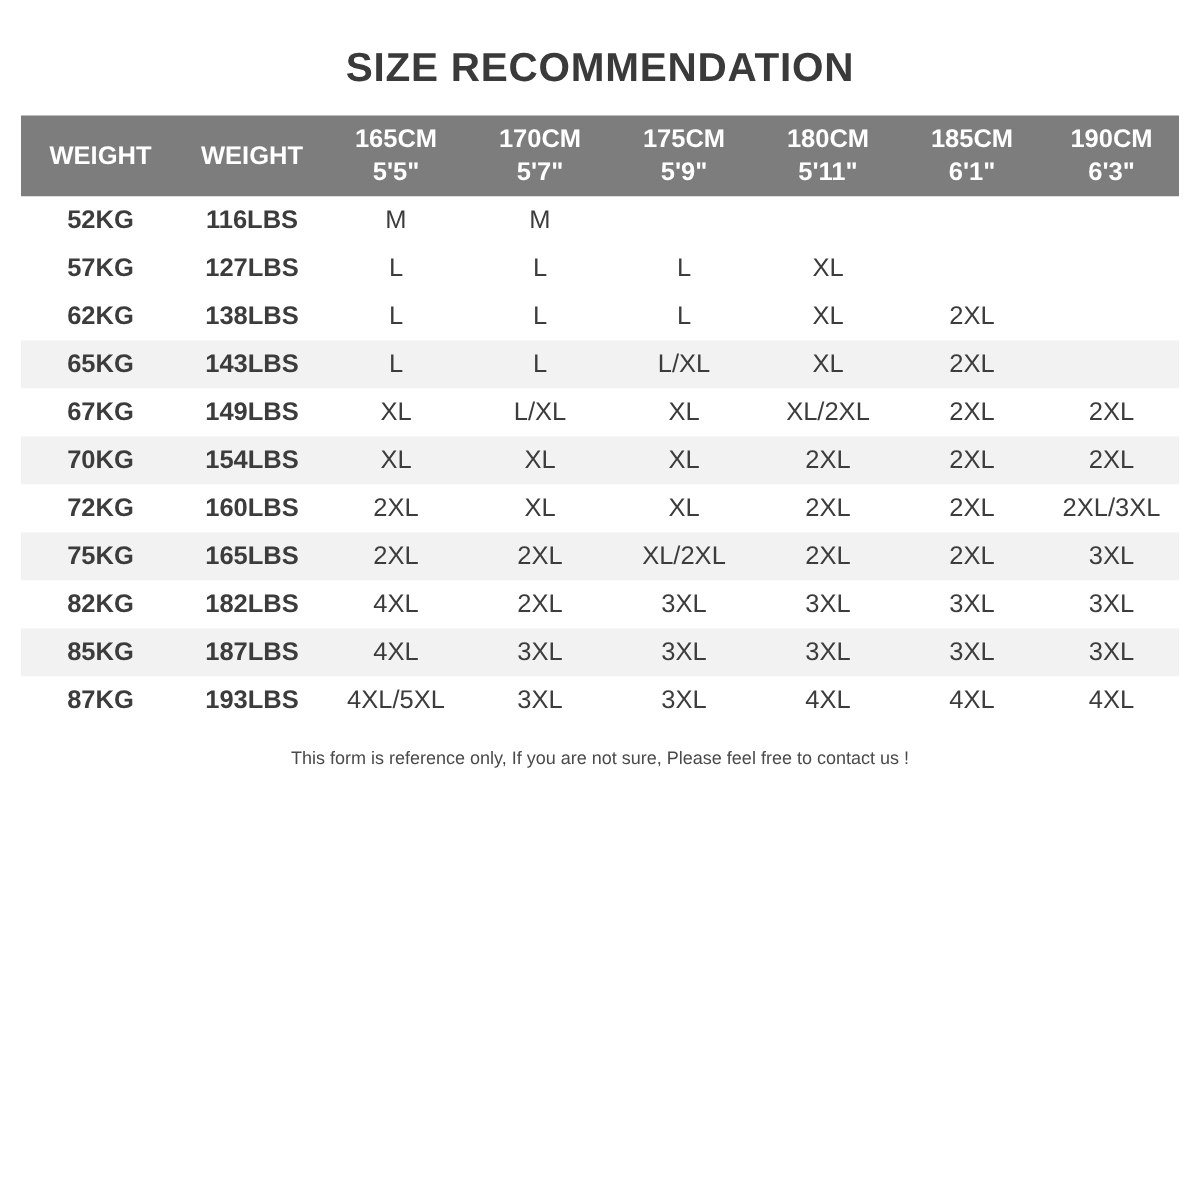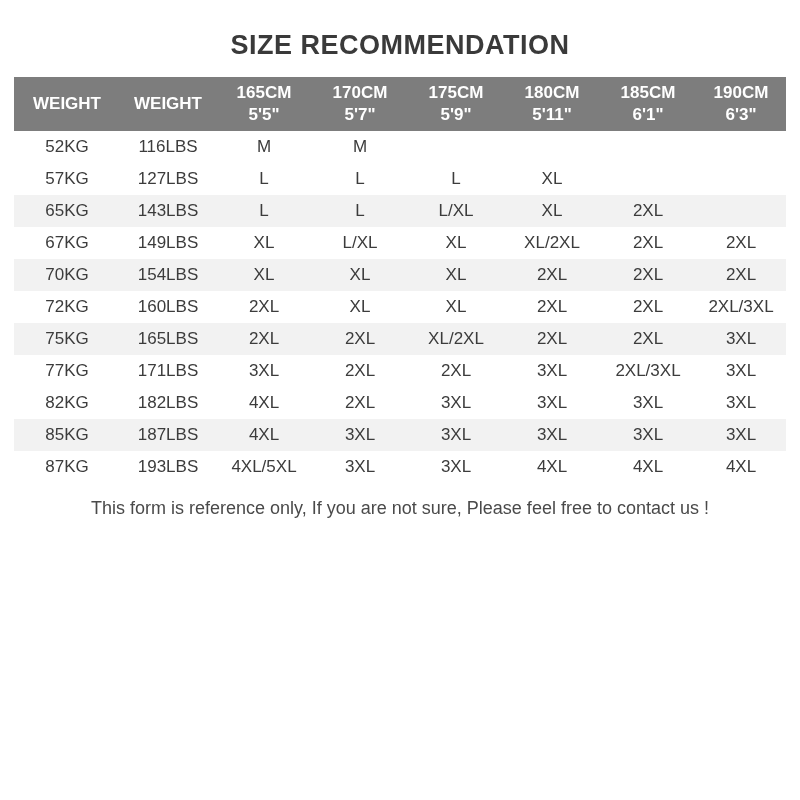--- a/index.html
+++ b/index.html
@@ -63,40 +63,40 @@
     padding: 0;
   }
   table.size-table tbody tr.odd td {
     background: #ffffff;
   }
   table.size-table tbody tr.even td {
     background: #f2f2f2;
   }
   table.size-table tbody td.kg,
   table.size-table tbody td.lbs {
-    font-weight: normal;
+    font-weight: bold;
   }
   .watermark {
     position: absolute;
     z-index: 1;
     left: 0;
     right: 0;
     top: 300px;
     text-align: center;
     font-size: 74px;
     font-weight: bold;
     color: rgba(255,255,255,0.55);
     letter-spacing: 2px;
     pointer-events: none;
     user-select: none;
     font-family: "DejaVu Sans", sans-serif;
   }
   .footnote {
     text-align: center;
-    font-size: 18px;
+    font-size: 12px;
     color: #4a4a4a;
     padding-top: 15px;
   }
   col.c0 { width: 106px; }
   col.c1 { width: 96px; }
   col.c2 { width: 96px; }
   col.c3 { width: 96px; }
   col.c4 { width: 96px; }
   col.c5 { width: 96px; }
   col.c6 { width: 96px; }
@@ -172,20 +172,30 @@
           <tr class="odd">
             <td class="kg">57KG</td>
             <td class="lbs">127LBS</td>
             <td>L</td>
             <td>L</td>
             <td>L</td>
             <td>XL</td>
             <td></td>
             <td></td>
           </tr>
+          <tr class="odd">
+            <td class="kg">62KG</td>
+            <td class="lbs">138LBS</td>
+            <td>L</td>
+            <td>L</td>
+            <td>L</td>
+            <td>XL</td>
+            <td>2XL</td>
+            <td></td>
+          </tr>
           <tr class="even">
             <td class="kg">65KG</td>
             <td class="lbs">143LBS</td>
             <td>L</td>
             <td>L</td>
             <td>L/XL</td>
             <td>XL</td>
             <td>2XL</td>
             <td></td>
           </tr>
@@ -220,30 +230,20 @@
             <td>2XL/3XL</td>
           </tr>
           <tr class="even">
             <td class="kg">75KG</td>
             <td class="lbs">165LBS</td>
             <td>2XL</td>
             <td>2XL</td>
             <td>XL/2XL</td>
             <td>2XL</td>
             <td>2XL</td>
-            <td>3XL</td>
-          </tr>
-          <tr class="odd">
-            <td class="kg">77KG</td>
-            <td class="lbs">171LBS</td>
-            <td>3XL</td>
-            <td>2XL</td>
-            <td>2XL</td>
-            <td>3XL</td>
-            <td>2XL/3XL</td>
             <td>3XL</td>
           </tr>
           <tr class="odd">
             <td class="kg">82KG</td>
             <td class="lbs">182LBS</td>
             <td>4XL</td>
             <td>2XL</td>
             <td>3XL</td>
             <td>3XL</td>
             <td>3XL</td>

